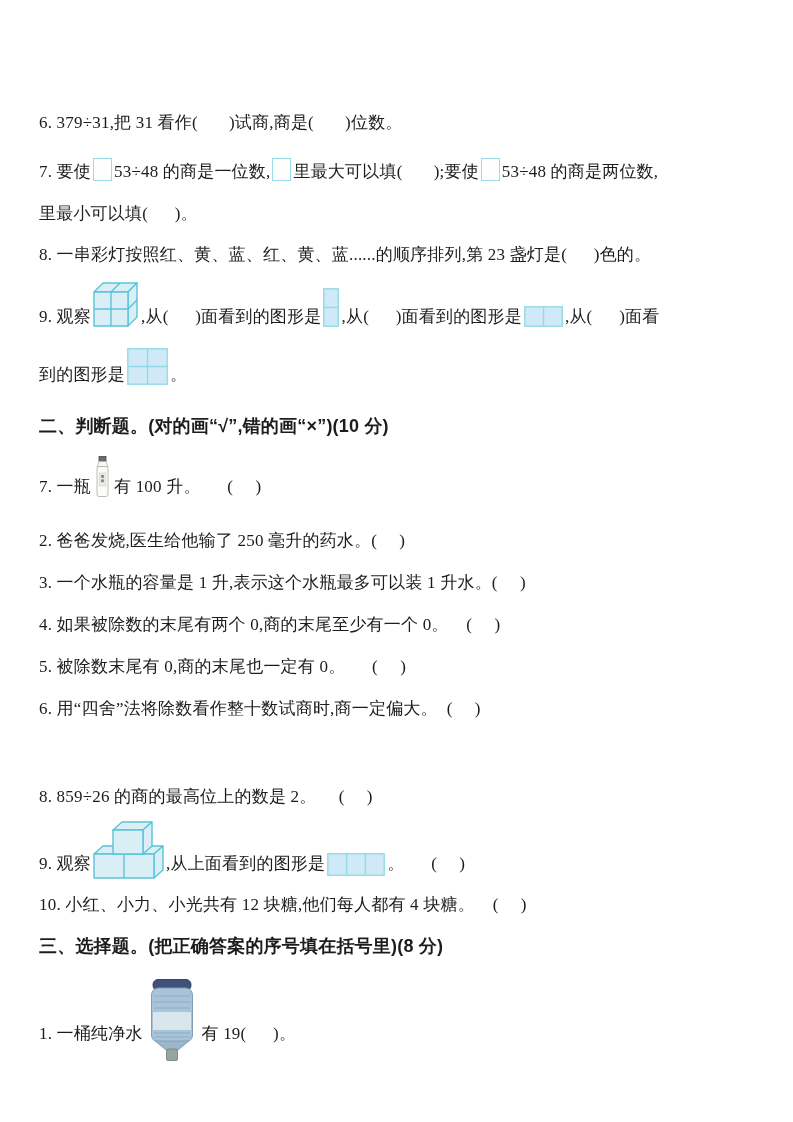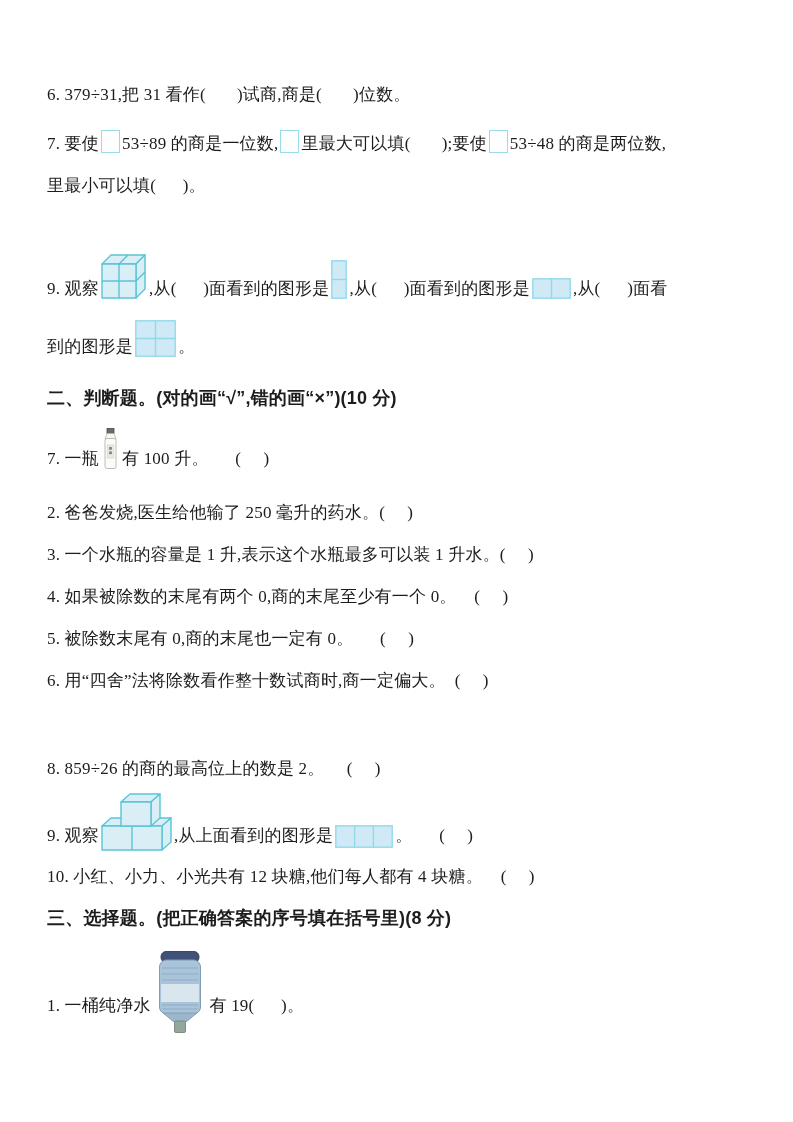--- a/index.html
+++ b/index.html
@@ -7,24 +7,25 @@
   .page{
     position:relative;
     width:793px;height:1122px;
     background:#ffffff;
     overflow:hidden;
     font-family:"Liberation Serif","DejaVu Serif",serif;
     color:#1c1c1c;
   }
   .line{
     position:absolute;
-    left:47px;
+    left:39px;
     display:flex;
     align-items:flex-end;
     white-space:pre;
+    margin-top:28px;
   }
   .t{
     white-space:pre;
     font-size:17px;
     line-height:21px;
     letter-spacing:0.2px;
   }
   .hdr .t{
     font-weight:700;
     font-size:18px;
@@ -43,27 +44,30 @@
 </head>
 <body>
 
 <div class="page">
 
   <div class="line" style="top:84px;">
     <span class="t">6. 379÷31,把 31 看作(       )试商,商是(       )位数。</span>
   </div>
 
   <div class="line" style="top:129px;height:25px;">
-    <span class="t">7. 要使</span><span class="blank-box"></span><span class="t">53÷89 的商是一位数,</span><span class="blank-box"></span><span class="t">里最大可以填(       );要使</span><span class="blank-box"></span><span class="t">53÷48 的商是两位数,</span>
+    <span class="t">7. 要使</span><span class="blank-box"></span><span class="t">53÷48 的商是一位数,</span><span class="blank-box"></span><span class="t">里最大可以填(       );要使</span><span class="blank-box"></span><span class="t">53÷48 的商是两位数,</span>
   </div>
 
   <div class="line" style="top:175px;">
     <span class="t">里最小可以填(      )。</span>
   </div>
 
+  <div class="line" style="top:216px;">
+    <span class="t">8. 一串彩灯按照红、黄、蓝、红、黄、蓝......的顺序排列,第 23 盏灯是(      )色的。</span>
+  </div>
 
   <div class="line" style="top:253px;height:46px;">
     <span class="t">9. 观察</span><svg class="fig" width="46" height="45" viewBox="0 0 46 45">
       <g fill="#daeef6" stroke="#59c4d8" stroke-width="1.4" stroke-linejoin="round">
         <polygon points="1,10 10,1 44,1 35,10"></polygon>
         <polygon points="35,10 44,1 44,35 35,44"></polygon>
         <rect x="1" y="10" width="34" height="34"></rect>
         <line x1="18" y1="10" x2="18" y2="44"></line>
         <line x1="1" y1="27" x2="35" y2="27"></line>
         <line x1="27" y1="1" x2="18" y2="10"></line>

